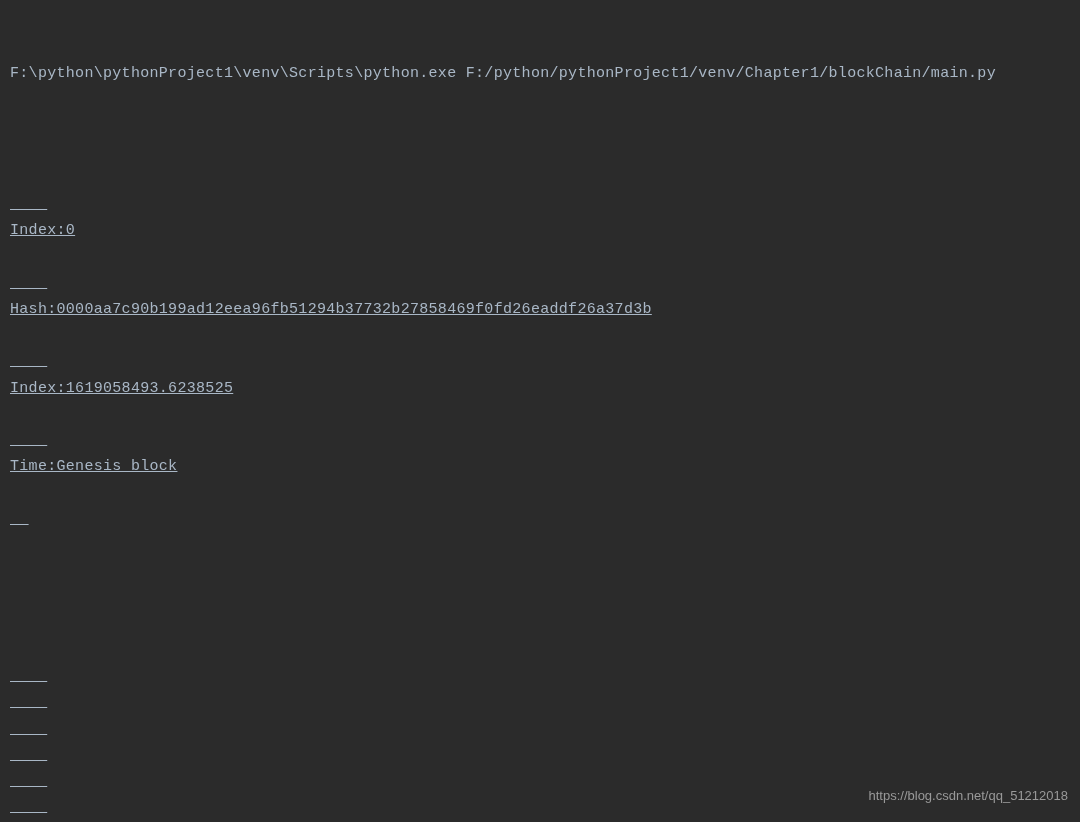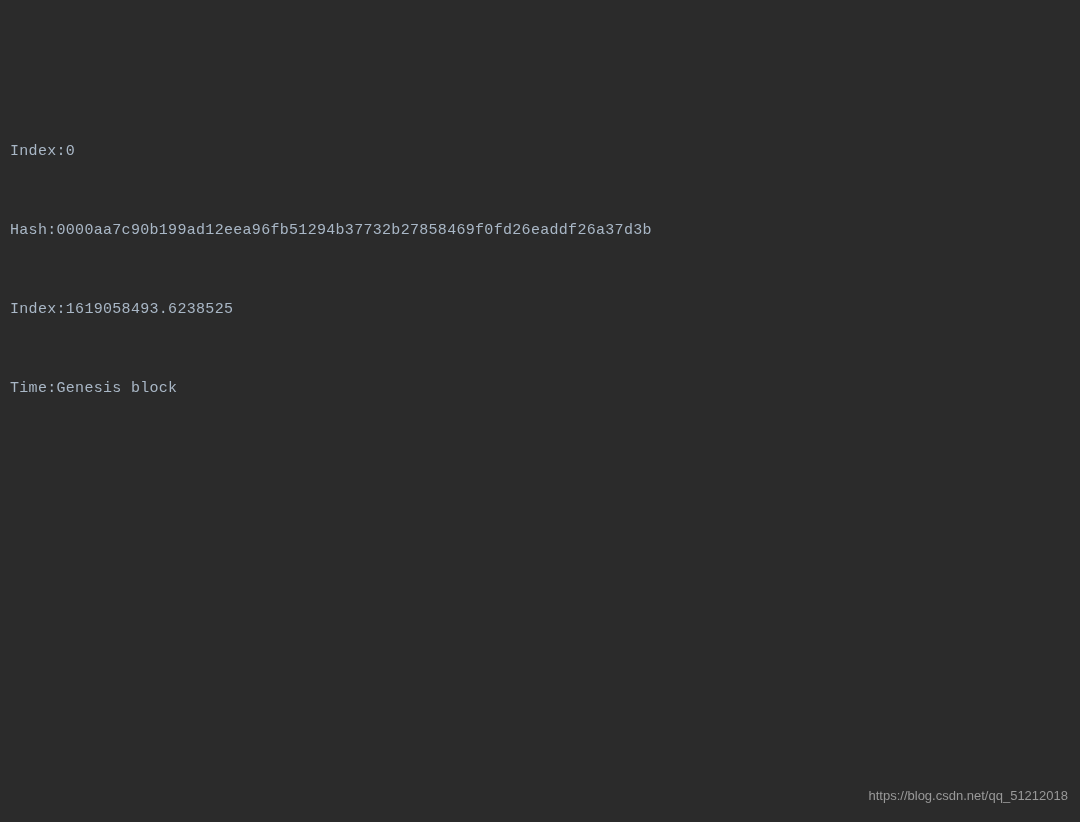--- a/index.html
+++ b/index.html
@@ -18,20 +18,21 @@
       height: 822px;
       overflow: hidden;
       position: relative;
       letter-spacing: 0.3px;
     }
     .console-output {
       white-space: pre;
     }
     .block-section {
       margin-bottom: 26px;
+      text-decoration: underline;
     }
     .block-section:last-of-type {
       margin-bottom: 0;
     }
     .line {
       display: block;
     }
     .watermark {
       position: absolute;
       bottom: 14px;
@@ -40,20 +41,21 @@
       font-family: Arial, sans-serif;
       font-size: 13px;
       letter-spacing: 0;
       margin-top: 44px;
     }
   </style>
 </head>
 <body>
 
 <div class="console-output">
+  <span class="line">F:\python\pythonProject1\venv\Scripts\python.exe F:/python/pythonProject1/venv/Chapter1/blockChain/main.py</span>
   
   <div class="block-section">
     <span class="line">Index:0</span>
     <span class="line">Hash:0000aa7c90b199ad12eea96fb51294b37732b27858469f0fd26eaddf26a37d3b</span>
     <span class="line">Index:1619058493.6238525</span>
     <span class="line">Time:Genesis block</span>
   </div>
 
   <div class="block-section">
     

